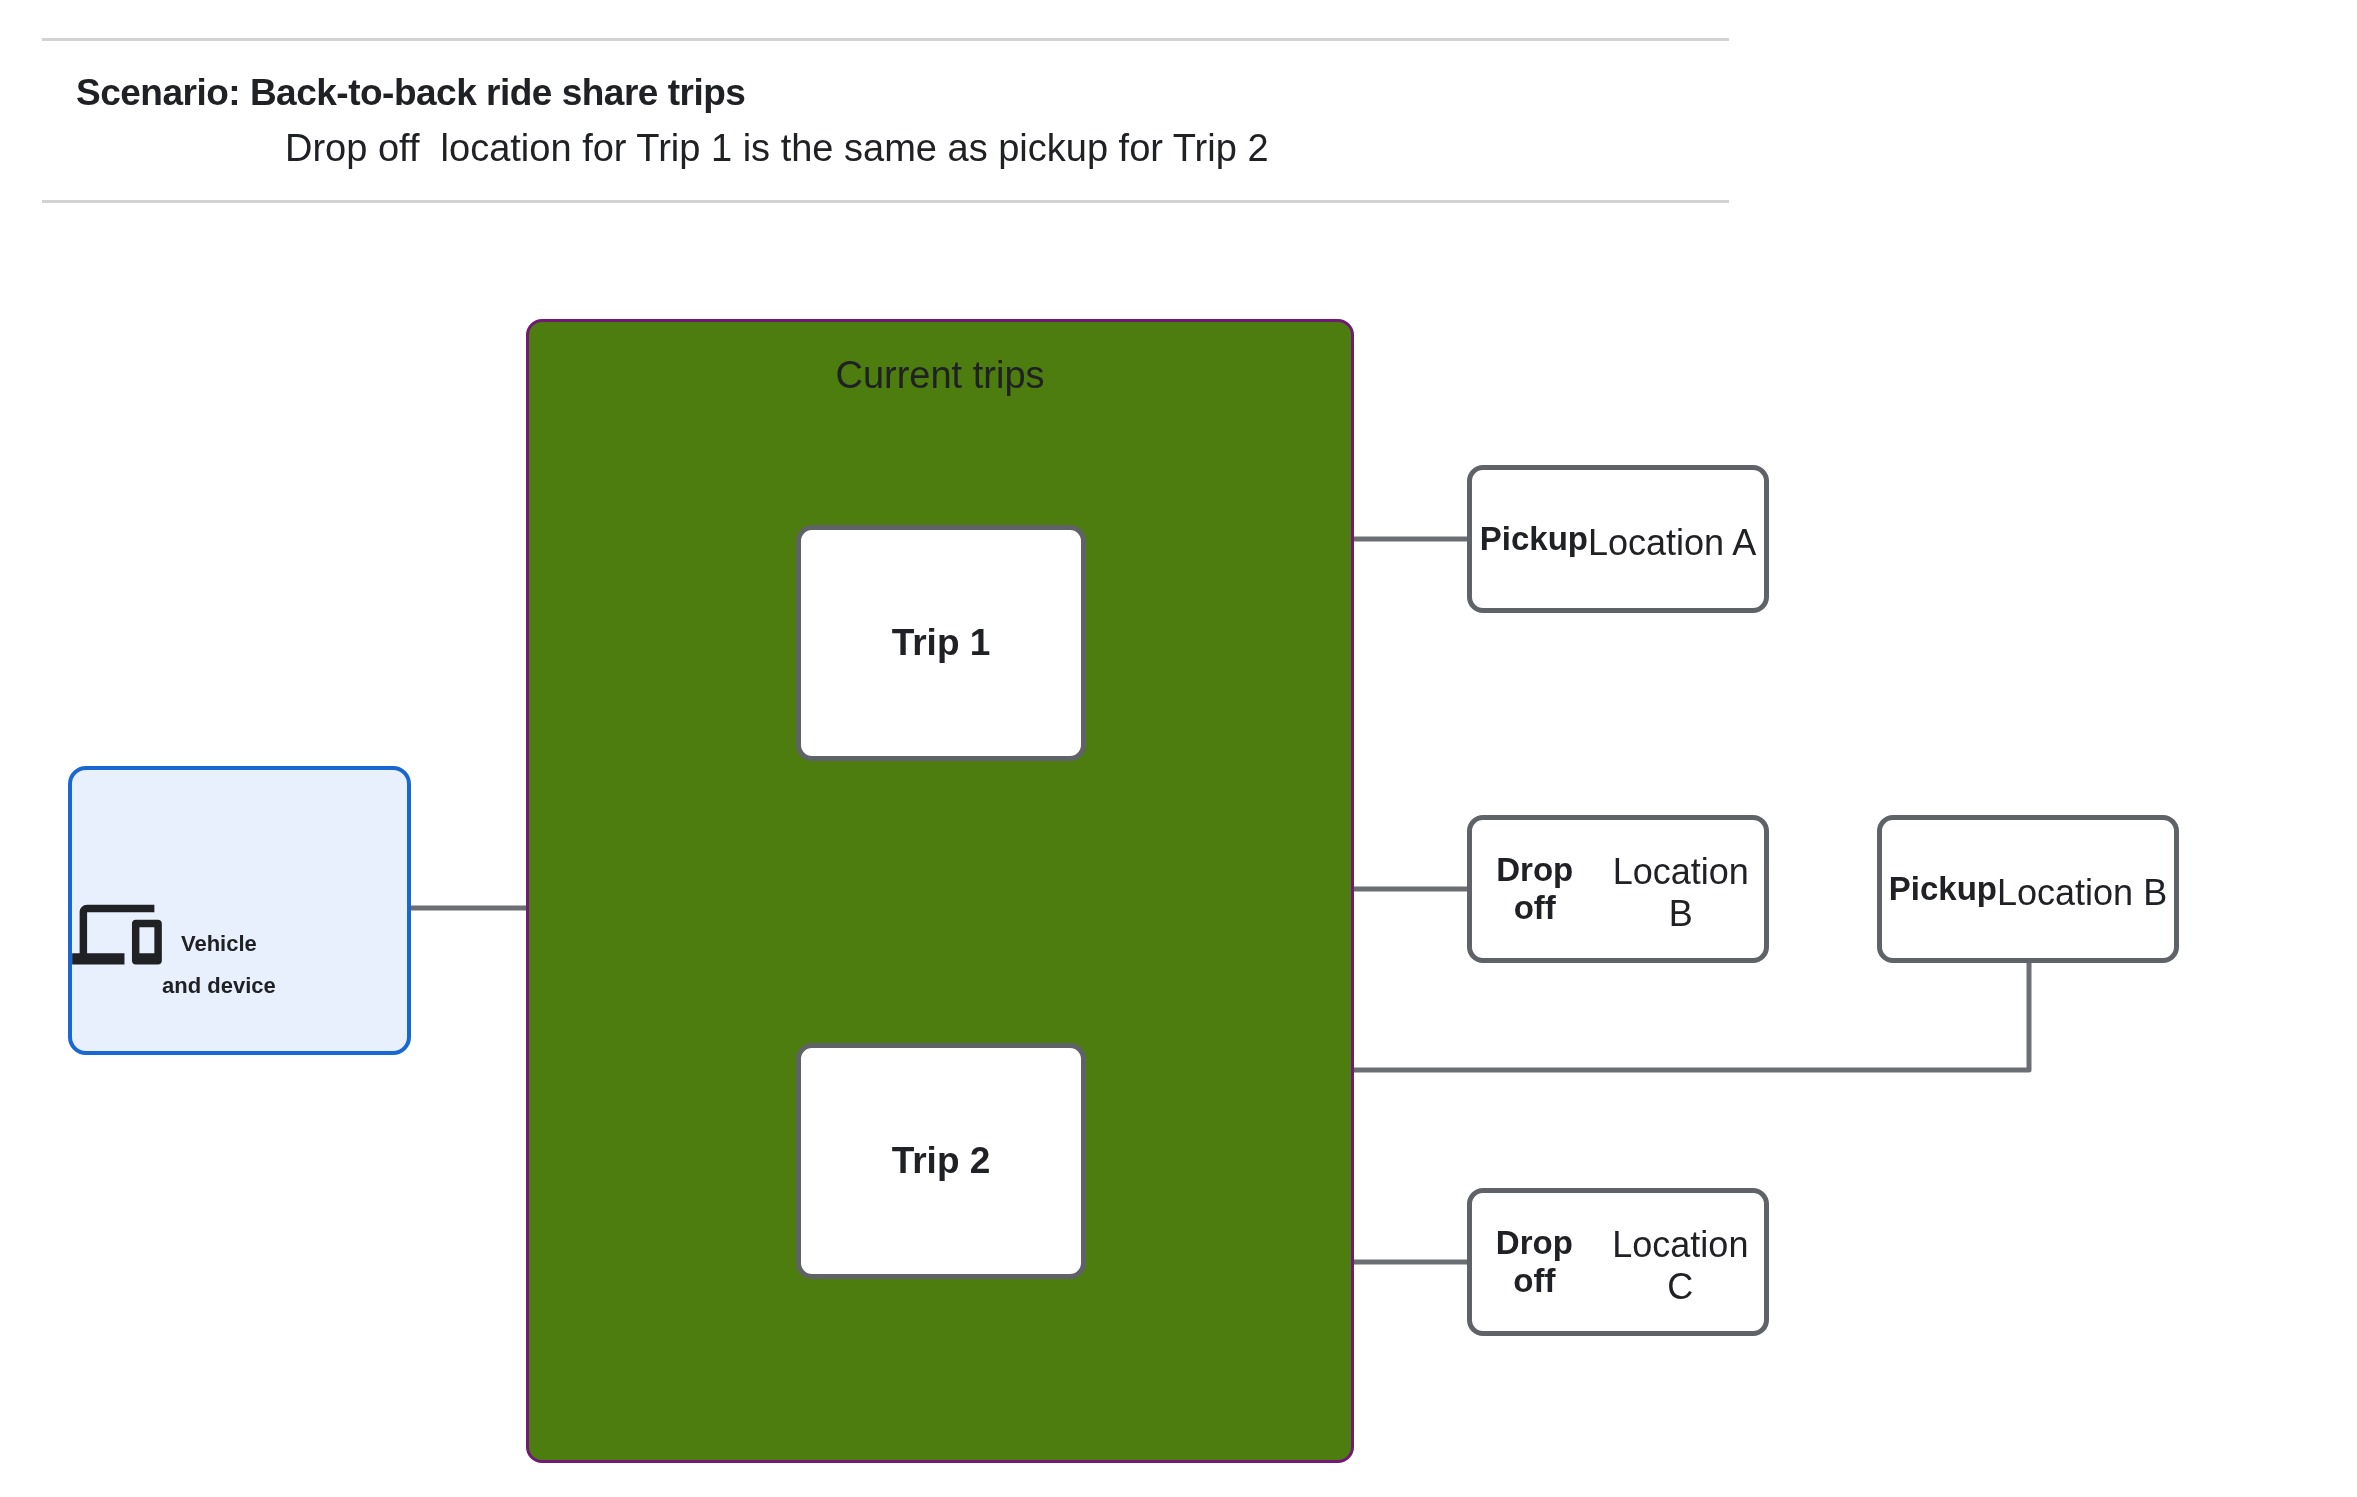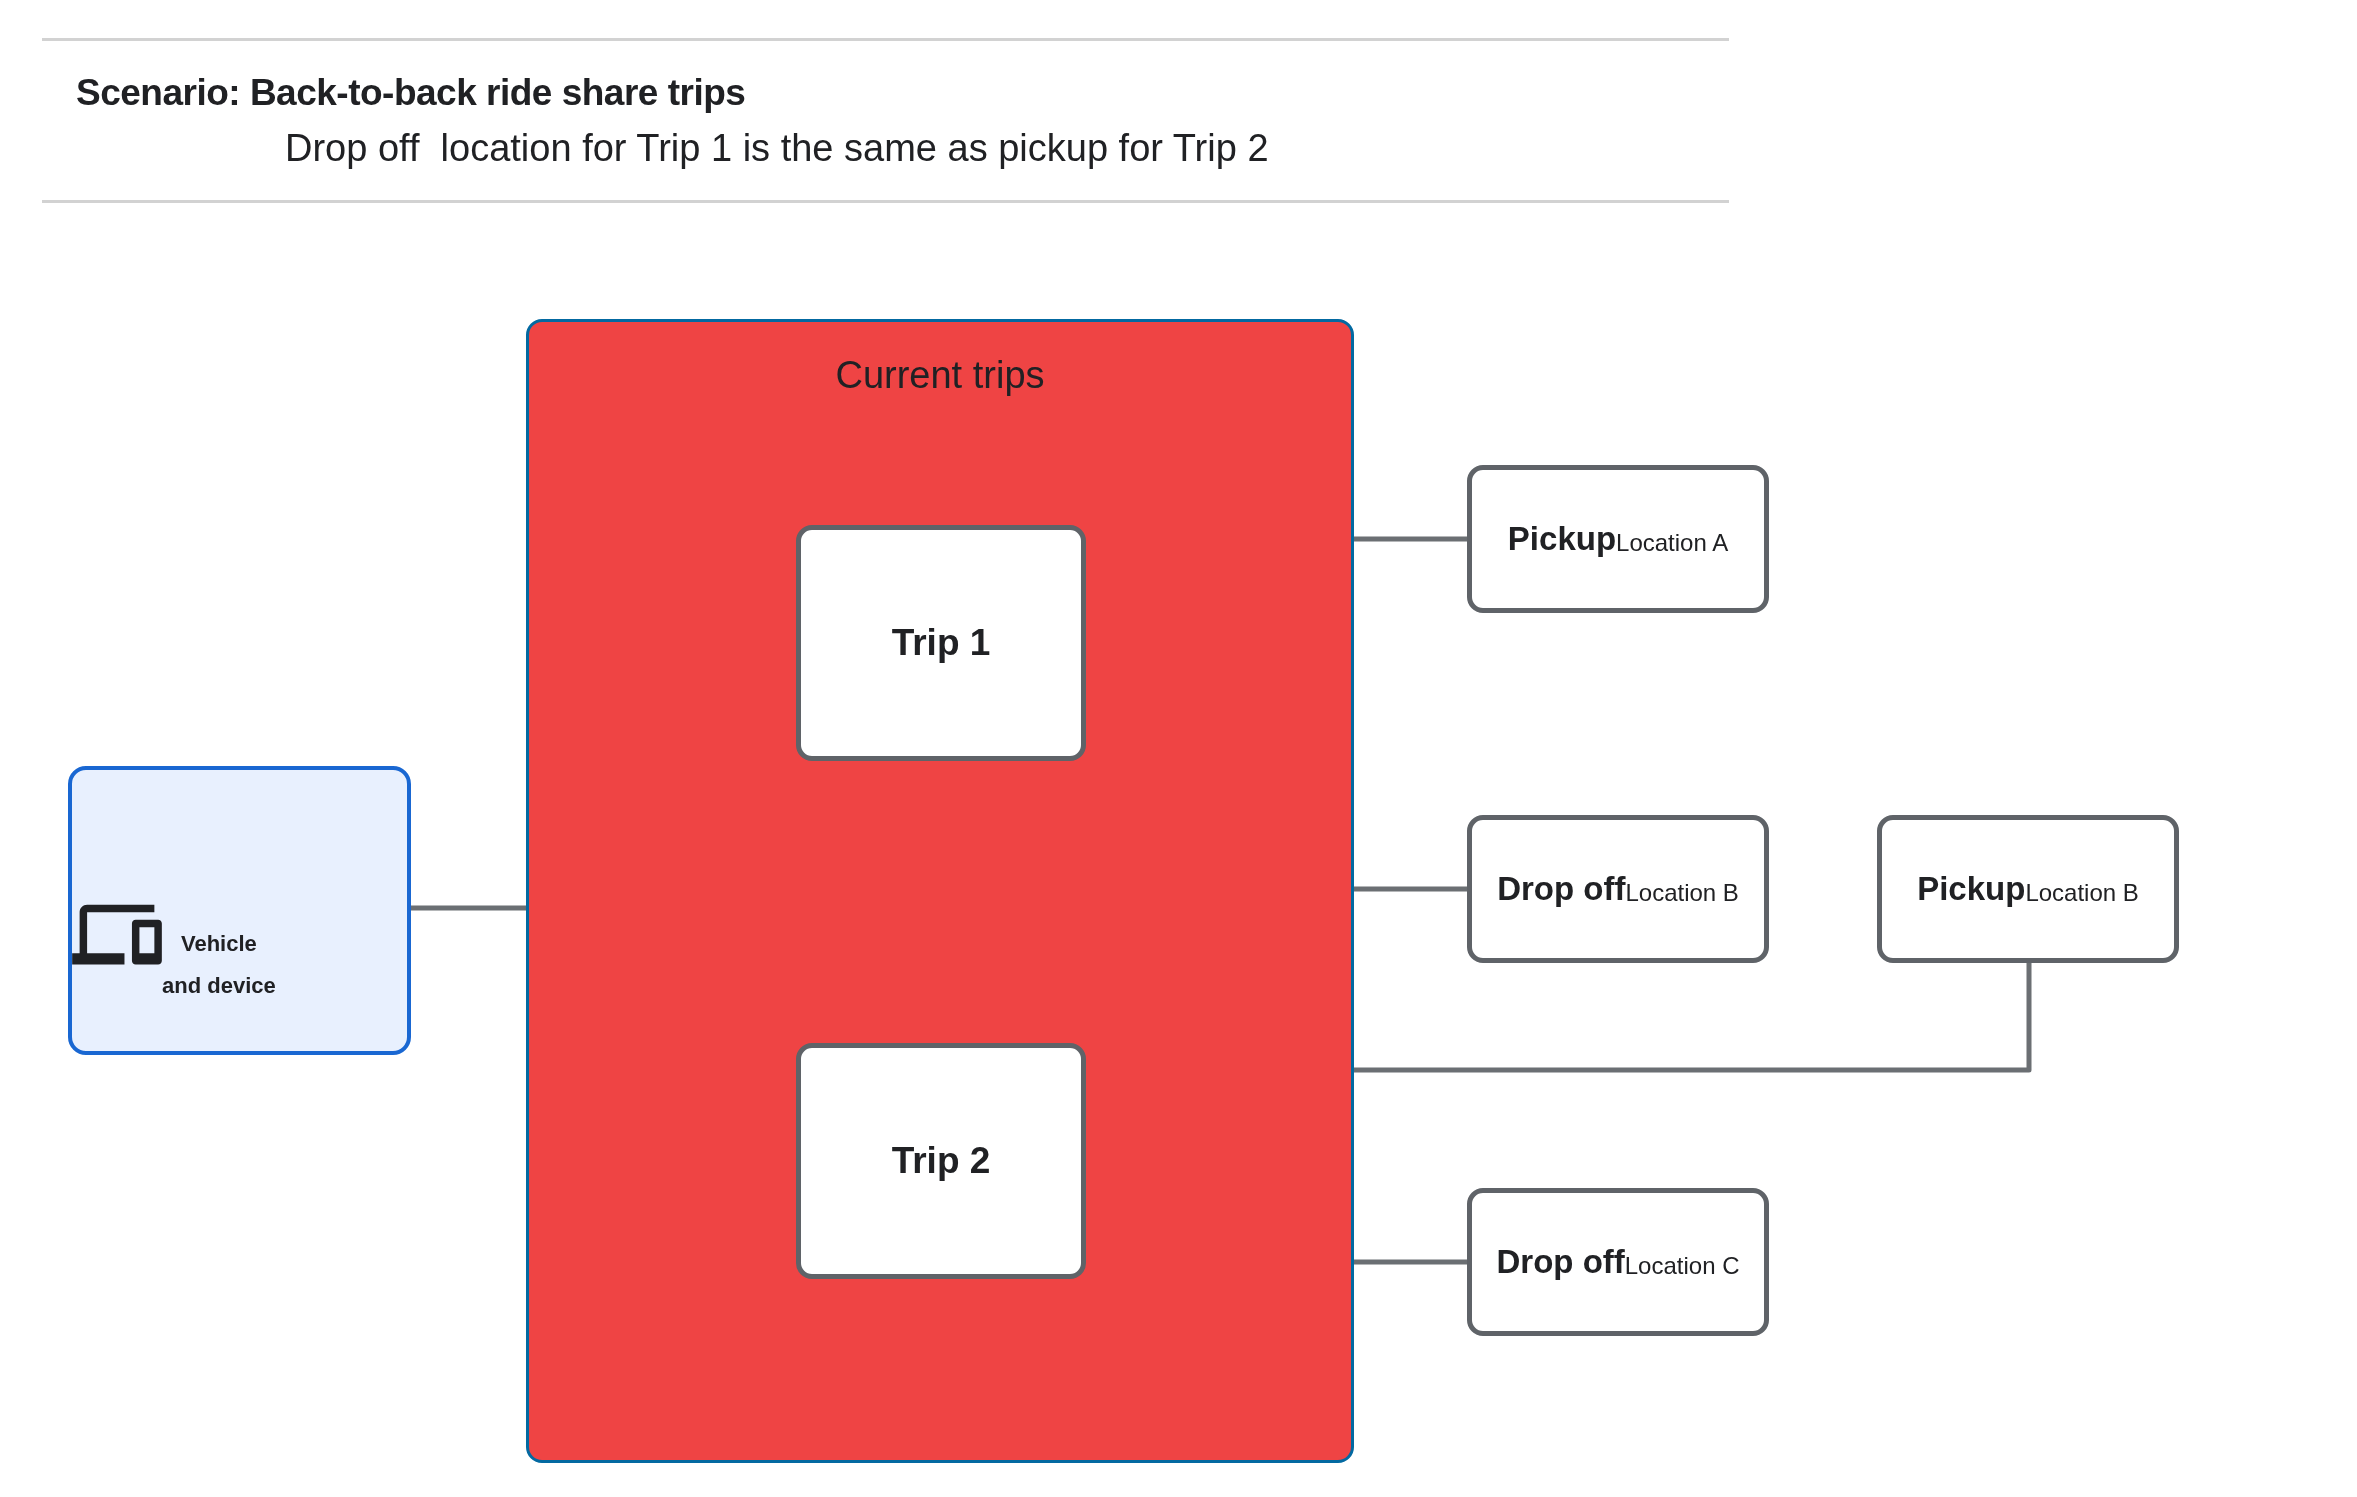--- a/index.html
+++ b/index.html
@@ -7,32 +7,32 @@
     position:relative;width:2357px;height:1497px;background:#ffffff;overflow:hidden;
     font-family:"Liberation Sans","DejaVu Sans",sans-serif;color:#202124;margin-left:24px;
   }
   .rule{position:absolute;left:18px;width:1687px;height:3px;background:#d2d2d2;}
   .rule-top{top:38px;}
   .rule-bottom{top:200px;}
   .doc-title{position:absolute;left:52px;top:72px;font-size:37px;font-weight:bold;letter-spacing:-0.5px;}
   .doc-subtitle{position:absolute;left:261px;top:127px;font-size:38px;white-space:pre;}
   .connectors{position:absolute;left:0;top:0;}
   .panel{position:absolute;top:319px;height:1144px;border-radius:16px;box-sizing:border-box;}
-  .panel-green{left:502px;width:828px;background:#ef4444;border:3px solid #0369a1;}
+  .panel-green{left:502px;width:828px;background:#4d7c0f;border:3px solid #701a75;}
   .panel-orange{left:1375px;width:873px;background:#fdf0c5;border:3px solid #f29900;}
   .panel-title{margin-top:32px;text-align:center;font-size:38px;color:#202124;}
   .node{
     position:absolute;box-sizing:border-box;background:#ffffff;
     border:5px solid #5f6368;border-radius:16px;
     display:flex;flex-direction:row;align-items:center;justify-content:center;
     text-align:center;
   }
   .trip-label{font-size:37px;font-weight:bold;}
   .wp-title{font-size:33px;font-weight:bold;}
-  .wp-subtitle{font-size:24px;margin-top:7px;}
+  .wp-subtitle{font-size:36px;margin-top:7px;}
   .n-trip1{left:772px;top:525px;width:290px;height:236px;}
   .n-trip2{left:772px;top:1043px;width:290px;height:236px;}
   .n-pickup-a{left:1443px;top:465px;width:302px;height:148px;}
   .n-dropoff-b{left:1443px;top:815px;width:302px;height:148px;}
   .n-pickup-b{left:1853px;top:815px;width:302px;height:148px;}
   .n-dropoff-c{left:1443px;top:1188px;width:302px;height:148px;}
   .vehicle-node{
     left:44px;top:766px;width:343px;height:289px;
     background:#e8f0fe;border:4px solid #1967d2;border-radius:18px;
     justify-content:flex-start;padding-top:52px;

